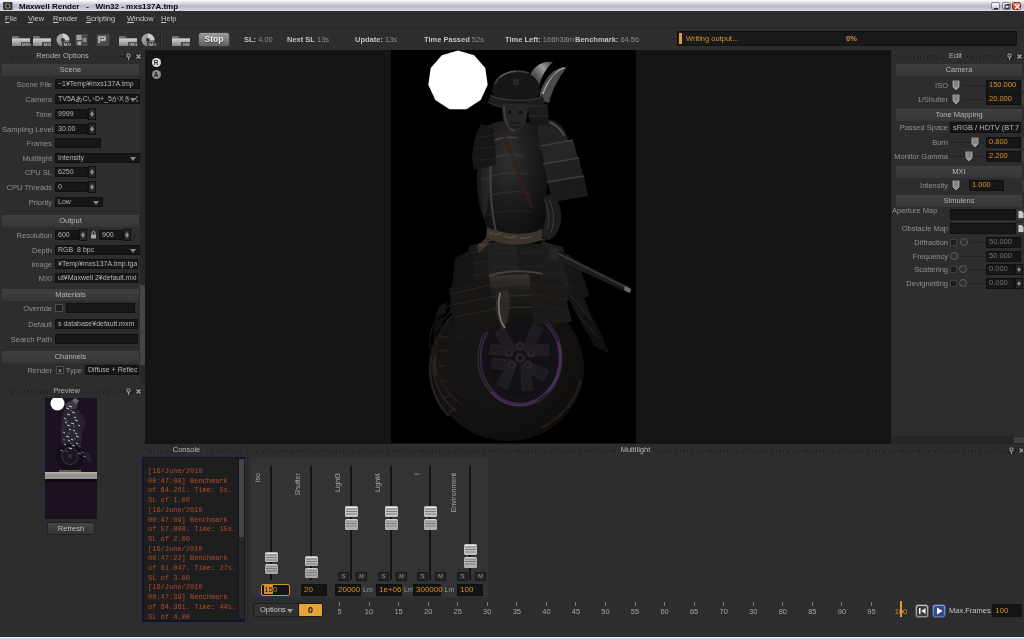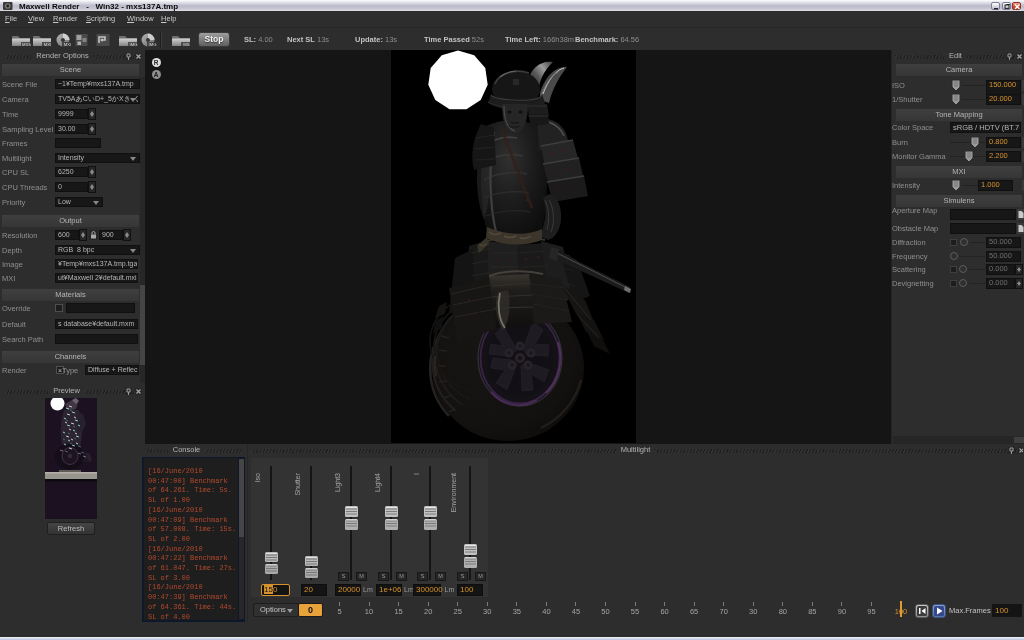--- a/index.html
+++ b/index.html
@@ -23,21 +23,21 @@
 #prog .t1{left:8px;top:2px;font-size:7.5px;color:#d8922c}
 #prog .t2{left:168px;top:2px;font-size:7.5px;font-weight:bold;color:#d8922c}
 
 .hdr{height:13px;background:#2d2d2d;overflow:hidden}
 .hdr .zz{position:absolute;left:3px;right:3px;top:4.5px;height:4px;
 background:repeating-linear-gradient(115deg,rgba(10,10,10,.42) 0 1px,rgba(70,70,70,.18) 1px 2px,transparent 2px 3px)}
 .hdr .tt{position:absolute;top:1px;left:0;right:0;text-align:center;font-size:7.5px;color:#b2b2b2}
 .hdr .tt span{background:#2d2d2d;padding:0 5px}
 .pin,.px{position:absolute;top:2px;width:9px;height:9px}
 .gbar{background:linear-gradient(#3f3f3f,#363636);font-size:7.5px;color:#b5b5b5;text-align:center;line-height:12px;height:12px}
-.lab{font-size:7.5px;color:#8f8f8f;text-align:left;white-space:nowrap}
+.lab{font-size:7.5px;color:#8f8f8f;text-align:right;white-space:nowrap}
 .f{background:#171717;border:1px solid #101010;box-sizing:border-box;color:#b5b5b5;font-size:7px;line-height:8px;padding:0 2px;overflow:hidden;white-space:nowrap}
 .f.or{color:#d8922c;font-size:7.5px}
 .f.dis{color:#6f6f6f}
 .spin{width:8px;height:12px;background:#262626;border:1px solid #101010;box-sizing:border-box}
 .spin i{position:absolute;left:1px;width:0;height:0;border-left:2.5px solid transparent;border-right:2.5px solid transparent}
 .spin i.u{top:2px;border-bottom:3px solid #8a8a8a}
 .spin i.d{bottom:2px;border-top:3px solid #8a8a8a}
 .drop{position:absolute}
 .drop .arr{position:absolute;right:3px;top:4px;width:0;height:0;border-left:3px solid transparent;border-right:3px solid transparent;border-top:4px solid #9a9a9a}
 .cb{background:#1d1d1d;border:1px solid #4e4e4e;box-sizing:border-box}
@@ -159,20 +159,25 @@
 <path d="M1 5.5 h18 v7.5 h-18 z" fill="url(#gf)"></path>
 <rect x="10" y="9" width="11" height="5" fill="#2f2f2f" opacity="0.75"></rect>
 <text x="15.5" y="13.2" font-size="4.2" fill="#d8d8d8" text-anchor="middle" font-family="Liberation Sans">MS</text>
         </svg><div class="abs" style="left:198px;top:4px;width:32px;height:15px;background:linear-gradient(#9d9d9d,#5f5f5f);border:1px solid #3a3a3a;border-radius:3px;box-sizing:border-box;color:#f2f2f2;font-weight:bold;font-size:8.5px;text-align:center;line-height:13px;text-shadow:0 1px 1px #333">Stop</div></div>
   <div class="abs stat" style="left:244px"><b>SL:</b> 4.00</div>
   <div class="abs stat" style="left:287px"><b>Next SL</b> 13s</div>
   <div class="abs stat" style="left:355px"><b>Update:</b> 13s</div>
   <div class="abs stat" style="left:424px"><b>Time Passed</b> 52s</div>
   <div class="abs stat" style="left:505px"><b>Time Left:</b> 166h38m</div>
   <div class="abs stat" style="left:575px"><b>Benchmark:</b> 64.56</div>
+  <div id="prog" class="abs">
+    <div class="abs bar"></div>
+    <div class="abs t1">Writing output...</div>
+    <div class="abs t2">0%</div>
+  </div>
 </div>
 
 <div id="ldock" class="abs">
   <div class="hdr abs" style="left:0;top:0;width:143px">
     <div class="zz"></div>
     <div class="tt" style="padding-right:22px"><span>Render Options</span></div>
     <svg class="pin" style="left:122px">
           <rect x="1" y="1" width="7" height="7" fill="#262626"></rect>
           <path d="M3 2 l3 0 l0 3 l-3 0 z M4.5 5 l0 3" stroke="#9a9a9a" stroke-width="1" fill="none"></path>
         </svg>
@@ -525,21 +530,21 @@
   <div class="lab abs" style="left:0;top:45px;width:56px">1/Shutter</div>
   <svg class="abs" style="left:59px;top:43px" width="10" height="13">
         <path d="M1 1 h8 v7 l-4 4 l-4 -4 z" fill="#9a9a9a" stroke="#2a2a2a"></path>
         <path d="M3 3 h4 M3 5 h4 M3 7 h4" stroke="#6a6a6a" stroke-width="0.8"></path>
       </svg>
   <div class="abs" style="left:70px;top:49px;width:23px;height:1px;background:#222"></div>
   <div class="f or abs" style="left:94px;top:44px;width:35px;height:11px">20.000</div>
 
   <div class="gbar abs" style="left:4px;top:59px;width:126px">Tone Mapping</div>
 
-  <div class="lab abs" style="left:0;top:73px;width:56px">Color Space</div>
+  <div class="lab abs" style="left:0;top:73px;width:56px">Passed Space</div>
   <div class="f abs" style="left:58px;top:72px;width:71px;height:11px;font-size:7.5px;line-height:9px">sRGB / HDTV (BT.7</div>
 
   <div class="lab abs" style="left:0;top:88px;width:56px">Burn</div>
   <div class="abs" style="left:58px;top:92px;width:35px;height:1px;background:#222"></div>
   <svg class="abs" style="left:78px;top:86px" width="10" height="13">
         <path d="M1 1 h8 v7 l-4 4 l-4 -4 z" fill="#9a9a9a" stroke="#2a2a2a"></path>
         <path d="M3 3 h4 M3 5 h4 M3 7 h4" stroke="#6a6a6a" stroke-width="0.8"></path>
       </svg>
   <div class="f or abs" style="left:94px;top:87px;width:35px;height:11px">0.800</div>
 
@@ -552,21 +557,21 @@
   <div class="f or abs" style="left:94px;top:101px;width:35px;height:11px">2.200</div>
 
   <div class="gbar abs" style="left:4px;top:116px;width:126px">MXI</div>
 
   <div class="lab abs" style="left:0;top:131px;width:56px">Intensity</div>
   <svg class="abs" style="left:59px;top:129px" width="10" height="13">
         <path d="M1 1 h8 v7 l-4 4 l-4 -4 z" fill="#9a9a9a" stroke="#2a2a2a"></path>
         <path d="M3 3 h4 M3 5 h4 M3 7 h4" stroke="#6a6a6a" stroke-width="0.8"></path>
       </svg>
   <div class="abs" style="left:70px;top:135px;width:23px;height:1px;background:#222"></div>
-  <div class="f or abs" style="left:86px;top:130px;width:35px;height:11px">1.000</div>
+  <div class="f or abs" style="left:77px;top:130px;width:35px;height:11px">1.000</div>
 
   <div class="gbar abs" style="left:4px;top:145px;width:126px">Simulens</div>
 
   <div class="lab abs" style="left:0;top:156px;width:40px">Aperture Map</div>
   <div class="f abs" style="left:58px;top:159px;width:66px;height:11px"></div>
   <svg class="abs" style="left:125px;top:159px" width="8" height="11">
         <rect width="8" height="11" fill="#3a3a3a"></rect>
         <path d="M1.5 2 h3 l2 2 v5 h-5 z" fill="#c9c9c9"></path>
       </svg>
 

